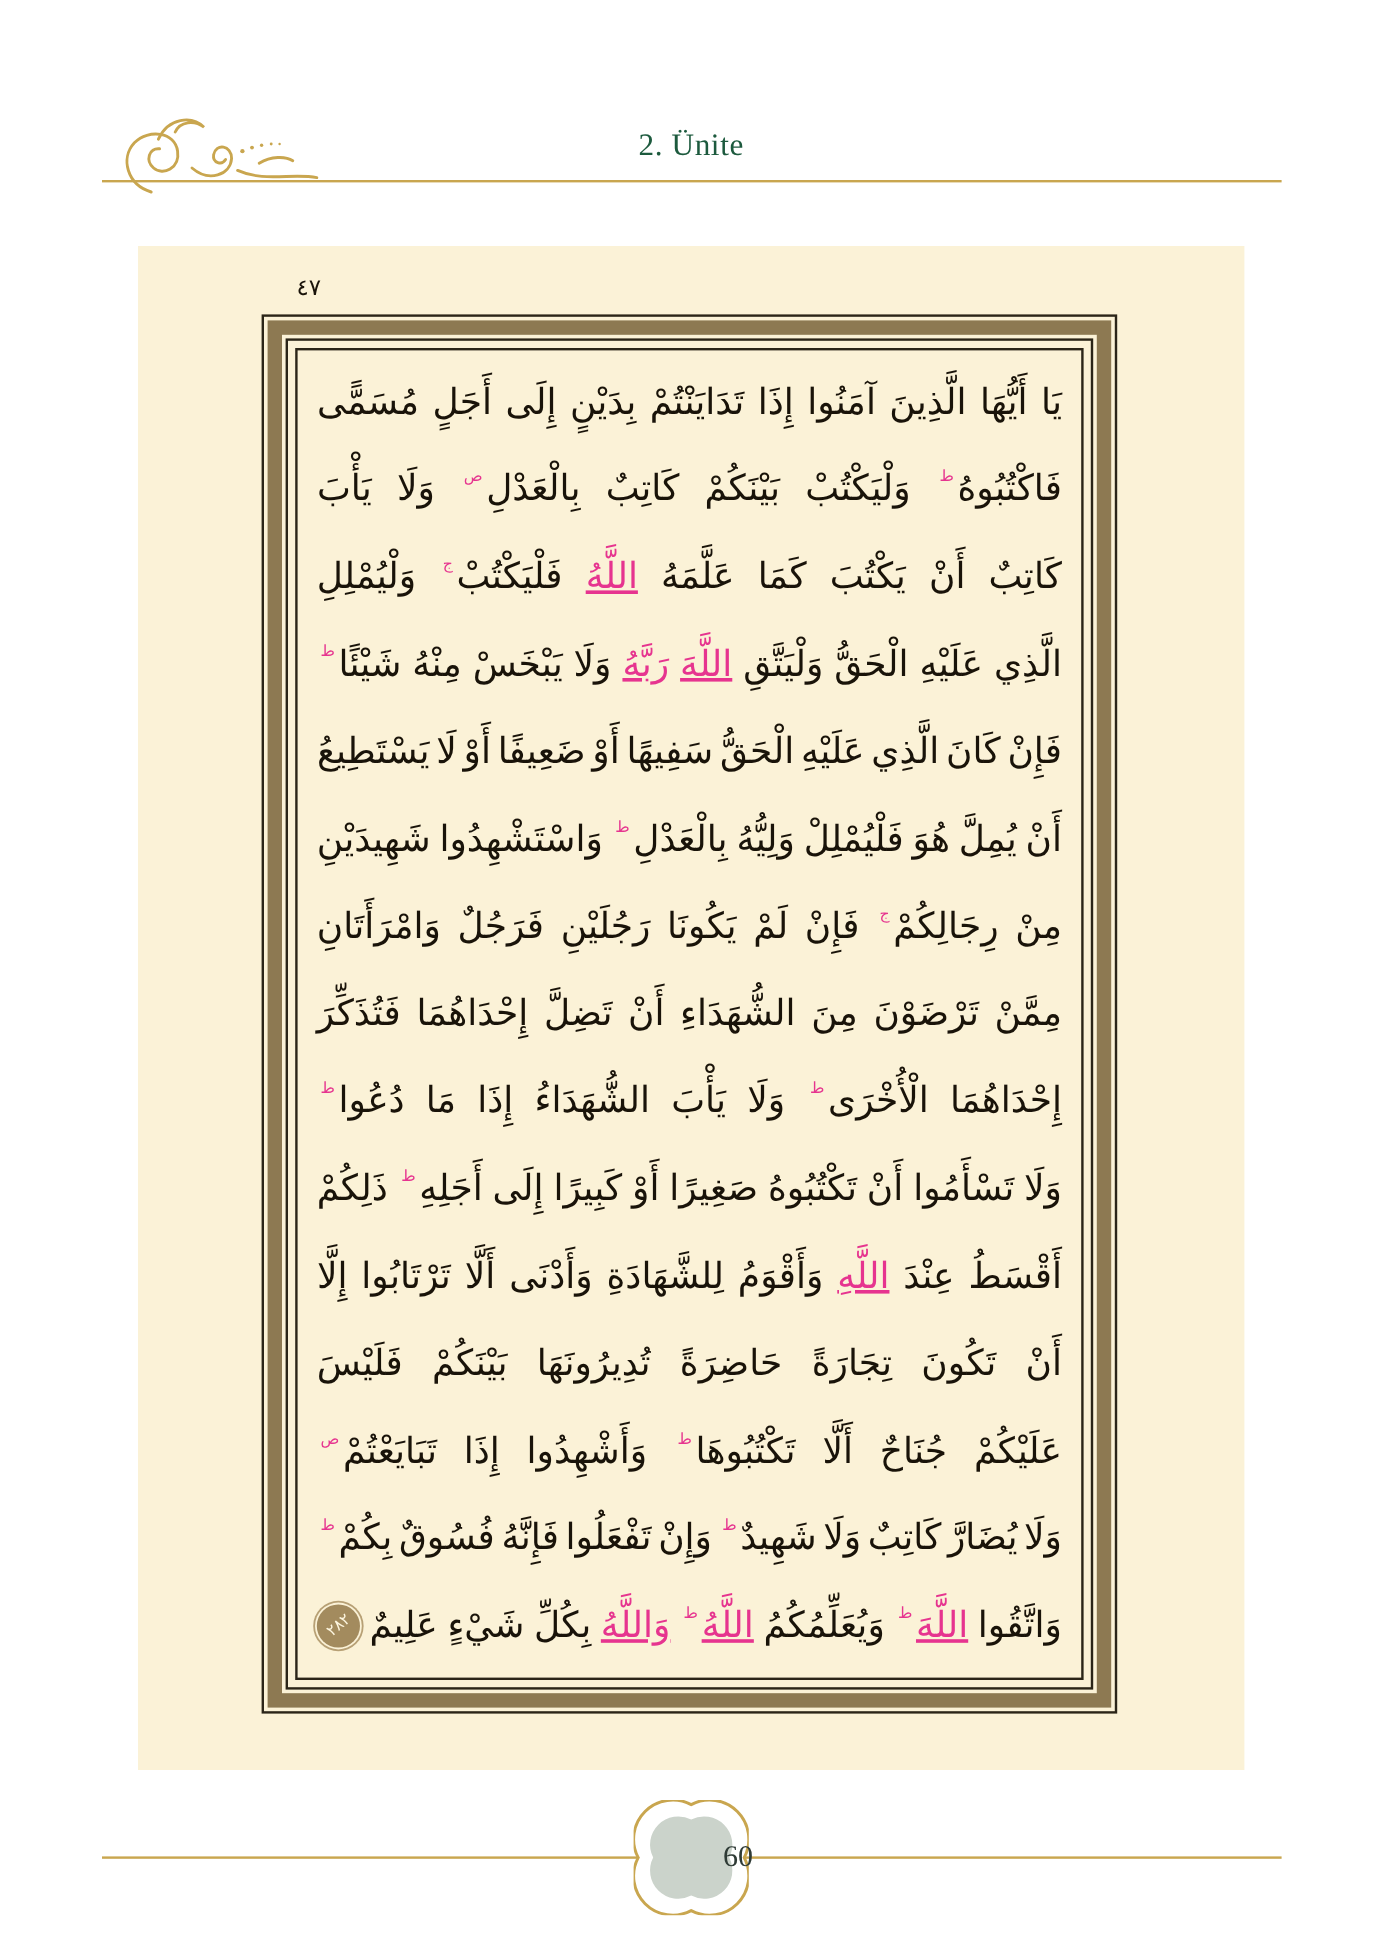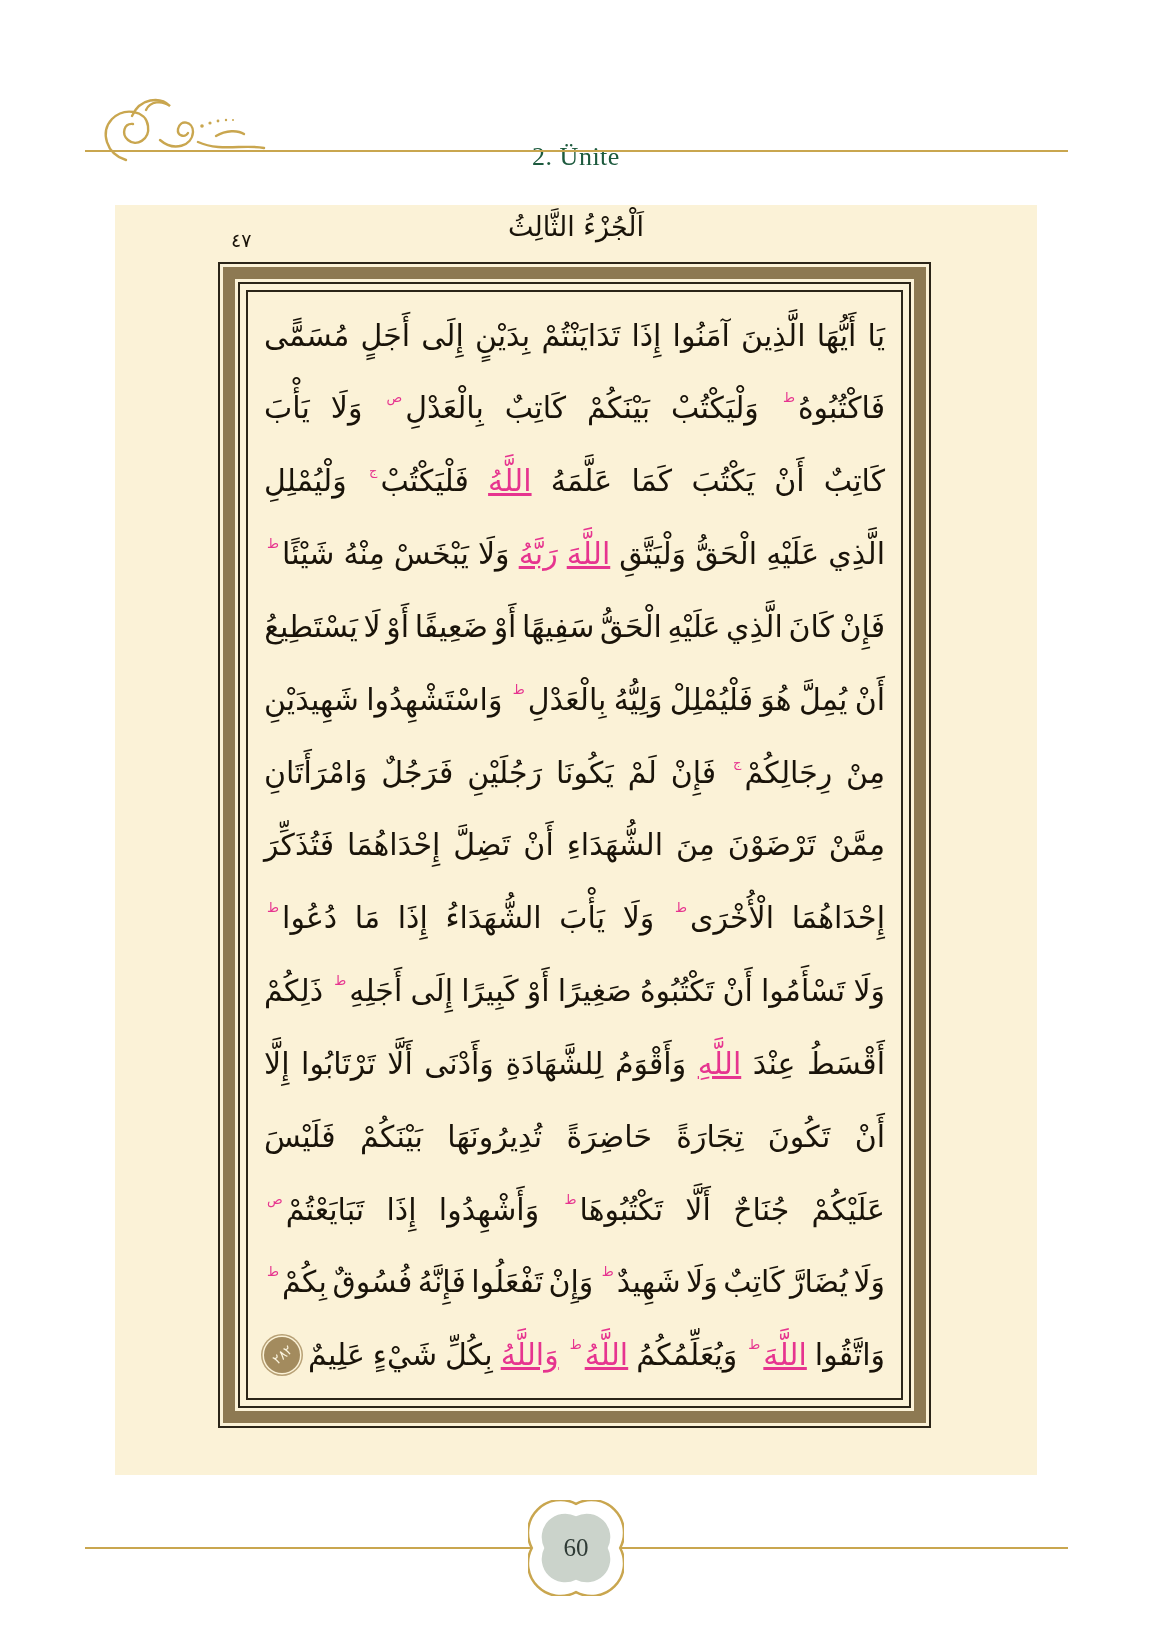--- a/index.html
+++ b/index.html
@@ -7,38 +7,38 @@
     width:1152px;height:1625px;position:relative;
     background:#ffffff;
     font-family:"Liberation Serif",serif;
     overflow:hidden;
   }
   
   .flourish{position:absolute;left:98px;top:88px;width:170px;height:78px;}
   .unit-title{
     position:absolute;left:0;top:106px;width:100%;
     text-align:center;font-size:26px;color:#1d5a3e;
-    font-family:"Liberation Serif",serif;letter-spacing:.5px;margin-top:36px;
+    font-family:"Liberation Serif",serif;letter-spacing:.5px;
   }
   .rule-top{
     position:absolute;left:85px;top:150px;width:983px;height:2px;
     background:#c9a64f;
   }
   
   .sheet{
     position:absolute;left:115px;top:205px;width:922px;height:1270px;
     background:#fbf2d7;
   }
   .juz-title{
     position:absolute;left:0;top:6px;width:100%;text-align:center;
     font-family:"DejaVu Sans",sans-serif;
     font-size:27px;color:#191309;direction:rtl;
   }
   .mushaf-pageno{
-    position:absolute;left:116px;top:24px;
+    position:absolute;left:132px;top:24px;
     font-family:"DejaVu Sans",sans-serif;
     font-size:19px;color:#191309;
   }
   
   .frame{
     position:absolute;left:103px;top:57px;width:713px;height:1166px;
     box-sizing:border-box;border:2px solid #2b2518;padding:3px;
     background:#fbf2d7;
   }
   .f2{height:100%;box-sizing:border-box;border:12px solid #8d7952;padding:3px;background:#fbf2d7;}
@@ -75,21 +75,21 @@
     position:absolute;left:85px;top:1547px;width:983px;height:2px;
     background:#c9a64f;
   }
   .page-ornament{
     position:absolute;left:528px;top:1500px;width:96px;height:96px;
   }
   .page-ornament svg{position:absolute;left:0;top:0;}
   .book-pageno{
     position:absolute;left:0;top:0;width:96px;height:96px;
     display:flex;align-items:center;justify-content:center;
-    font-family:"Liberation Serif",serif;font-size:25px;color:#2f3b36;
+    font-family:"Liberation Serif",serif;font-size:25px;color:#2f3b36;padding-left:39px;
   }
 </style>
 </head>
 <body>
 
 <div class="flourish">
   <svg width="170" height="78" viewBox="0 0 170 78">
     <g fill="none" stroke="#c9a64f" stroke-width="2.4" stroke-linecap="round">
       <path d="M28,72 C8,66 2,44 14,31 C26,19 48,22 50,38 C52,52 38,59 30,52 C23,46 26,35 35,36"></path>
       <path d="M34,28 C42,10 62,8 72,18 C64,12 52,13 48,22"></path>
@@ -104,21 +104,20 @@
         <circle cx="128" cy="32" r="1.2"></circle>
       <circle cx="135" cy="32" r="1.0"></circle>
     </g>
   </svg>
 </div>
 
 <div class="unit-title">2. Ünite</div>
 <div class="rule-top"></div>
 
 <div class="sheet">
-  <div class="juz-title">اَلْجُزْءُ الثَّالِثُ</div>
   <div class="mushaf-pageno">٤٧</div>
 
   <div class="frame">
     <div class="f2">
       <div class="f3">
         <div class="f4">
             <div class="qline">
               <span class="word">يَا</span>
               <span class="word">أَيُّهَا</span>
               <span class="word">الَّذِينَ</span>

